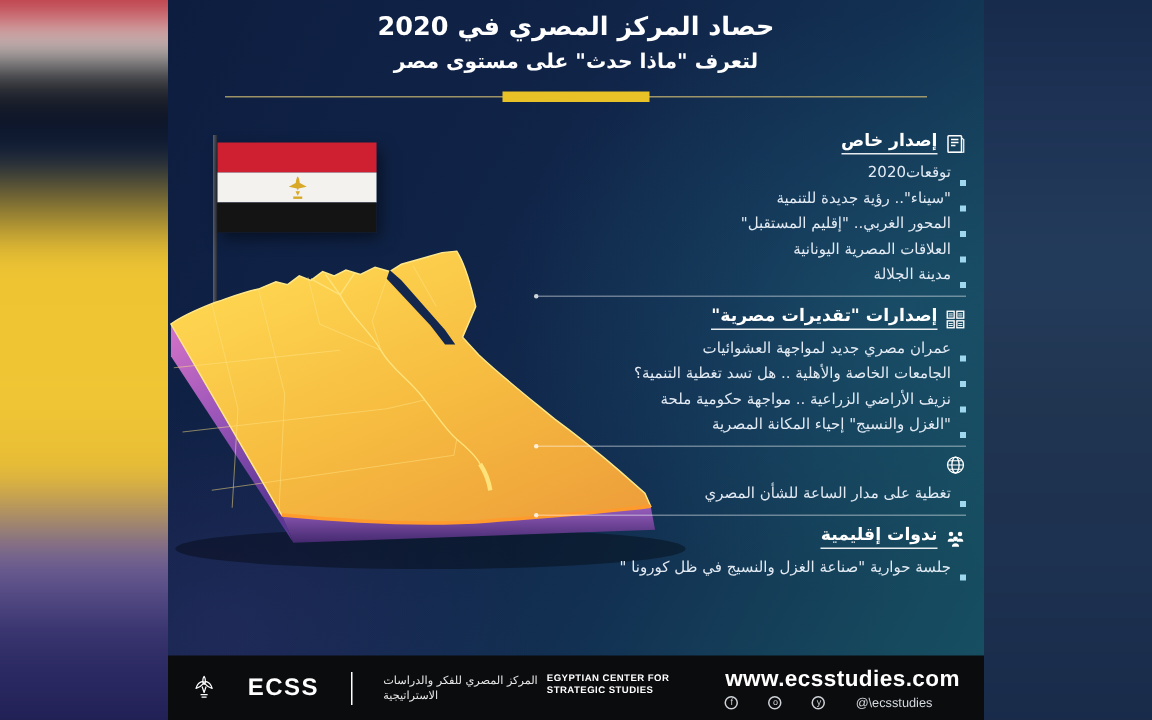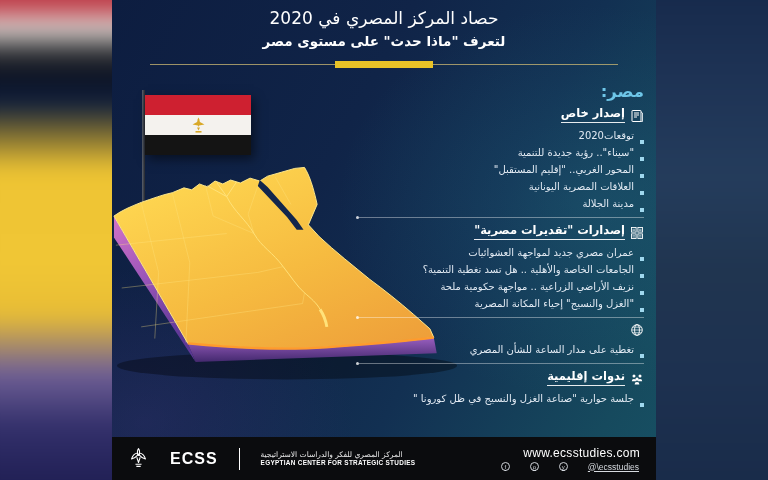--- a/index.html
+++ b/index.html
@@ -28,21 +28,21 @@
     background:linear-gradient(118deg,#0d1d40 0%,#102448 38%,#123052 62%,#164a5e 90%,#175063 100%);
   }
   .content::before {
     content:""; position:absolute; inset:0; pointer-events:none;
     background:
       radial-gradient(ellipse 360px 280px at 88% 42%, rgba(38,118,140,.28), transparent 70%),
       radial-gradient(ellipse 300px 220px at 6% 88%, rgba(66,56,128,.30), transparent 70%);
   }
   
   .title, .subtitle { position:absolute; left:0; right:0; text-align:center; color:#fff; direction:rtl; }
-  .title    { top:8px;  font-size:17px; font-weight:normal; letter-spacing:.2px; }
+  .title    { top:8px;  font-size:17px; font-weight:bold; letter-spacing:.2px; }
   .subtitle { top:33px; font-size:13.5px; font-weight:bold; }
   .divider-line { position:absolute; top:64px; left:38px; right:38px; height:1px; background:rgba(205,185,115,.75); }
   .divider-bar  { position:absolute; top:61px; left:50%; transform:translateX(-50%); width:98px; height:7px; background:#e8c227; }
   
   .flag-pole { position:absolute; left:30px; top:90px; width:3px; height:138px;
     background:linear-gradient(90deg,#5a616e,#22252c); }
   .flag { position:absolute; left:33px; top:95px; width:106px; height:60px;
     display:flex; flex-direction:column; box-shadow:3px 4px 10px rgba(0,0,0,.5); }
   .flag .stripe { flex:1; position:relative; }
   .s-red   { background:#ce2030; }
@@ -63,28 +63,28 @@
   .item .b { flex:none; width:4px; height:4px; background:#9fd8ee; }
   .sec-div { display:flex; align-items:center; margin:4px 0; height:3px; }
   .sec-div .ln { flex:1; height:1px; background:rgba(255,255,255,.38); }
   .sec-div .dot { flex:none; width:3px; height:3px; border-radius:50%; background:rgba(255,255,255,.8); }
   
   .footer { position:absolute; left:0; bottom:0; width:100%; height:43px; background:#0b0c0e;
     display:flex; align-items:center; justify-content:space-between; padding:0 16px; }
   .brand { display:flex; align-items:center; gap:21px; color:#fff; }
   .acronym { font-size:16px; font-weight:bold; letter-spacing:1px; font-family:"Liberation Sans",sans-serif; }
   .logo-sep { width:1px; height:22px; background:#fff; }
-  .names { display:flex; flex-direction:column; line-height:1.25;justify-content:flex-end; }
+  .names { display:flex; line-height:1.25;justify-content:flex-end; }
   .name-ar { font-size:7.5px; direction:rtl; text-align:left; color:#e8e8e8; }
   .name-en { font-size:6.4px; font-weight:bold; letter-spacing:.3px; color:#fff;
     font-family:"Liberation Sans",sans-serif; }
   .site { text-align:right; color:#fff; }
-  .url { font-size:12px; font-weight:normal; letter-spacing:.3px; font-family:"Liberation Sans",sans-serif; }
-  .social { display:flex; justify-content:flex-end; align-items:center; gap:20px; margin-top:2px;
-    font-size:8.5px; color:#d6dadf; font-family:"Liberation Sans",sans-serif;text-decoration:underline; }
+  .url { font-size:15px; font-weight:bold; letter-spacing:.3px; font-family:"Liberation Sans",sans-serif; }
+  .social { display:flex; align-items:center; gap:20px; margin-top:2px;
+    font-size:8.5px; color:#d6dadf; font-family:"Liberation Sans",sans-serif; }
   .soc-c { width:9px; height:9px; border:1px solid #cfd3d8; border-radius:50%;
     font-size:6px; line-height:9px; text-align:center; color:#cfd3d8; }
   .handle { margin-right:1px; }
 </style>
 </head>
 <body>
 
 <div class="stage">
 
   <div class="edge edge-left">
@@ -157,21 +157,20 @@
       <g fill="none" stroke="#ffe27a" stroke-width="1">
         <path d="M 98,31 L 118,42 L 128,27"></path>
         <path d="M 108,28 L 118,42"></path>
         <path d="M 118,42 C 126,58 138,66 146,80 C 154,94 166,100 176,114 C 184,124 190,134 198,141
                  C 204,146 211,152 214,158"></path>
       </g>
       <path d="M 214,158 C 218,164 220,170 221,176" fill="none" stroke="#ffe27a" stroke-width="3"></path>
     </svg>
 
     <div class="col">
-      <div class="country">مصر:</div>
 
       <div class="sec-h">
         <span class="ic">
           <svg viewBox="0 0 14 14" width="14" height="14">
               <g fill="none" stroke="#fff" stroke-width="1">
             <rect x="2" y="1.5" width="9" height="11" rx="0.5"></rect>
                 <path d="M4 4 h5 M4 6 h5 M4 8 h3"></path>
             <path d="M11 3 l1.5 1 v8.5 l-9 0" stroke-width="0.8"></path>
               </g>
             </svg>

